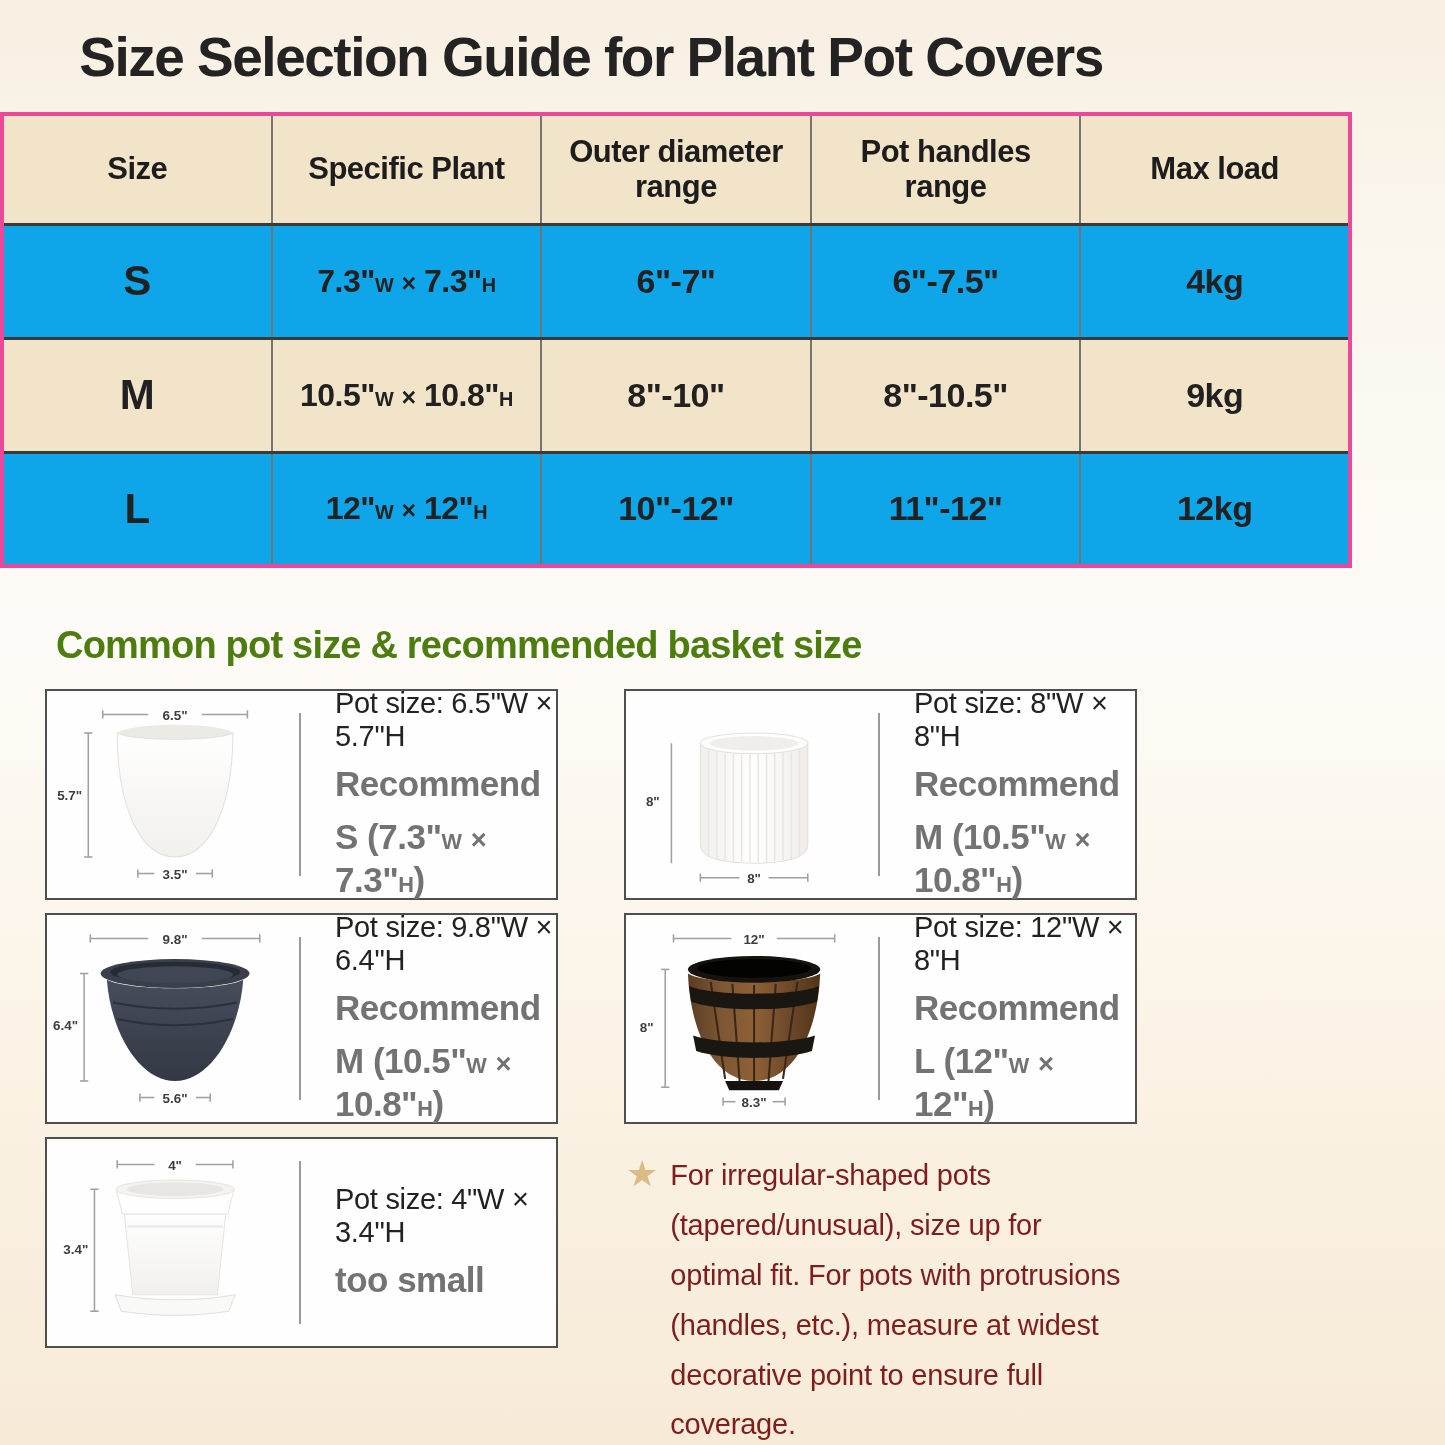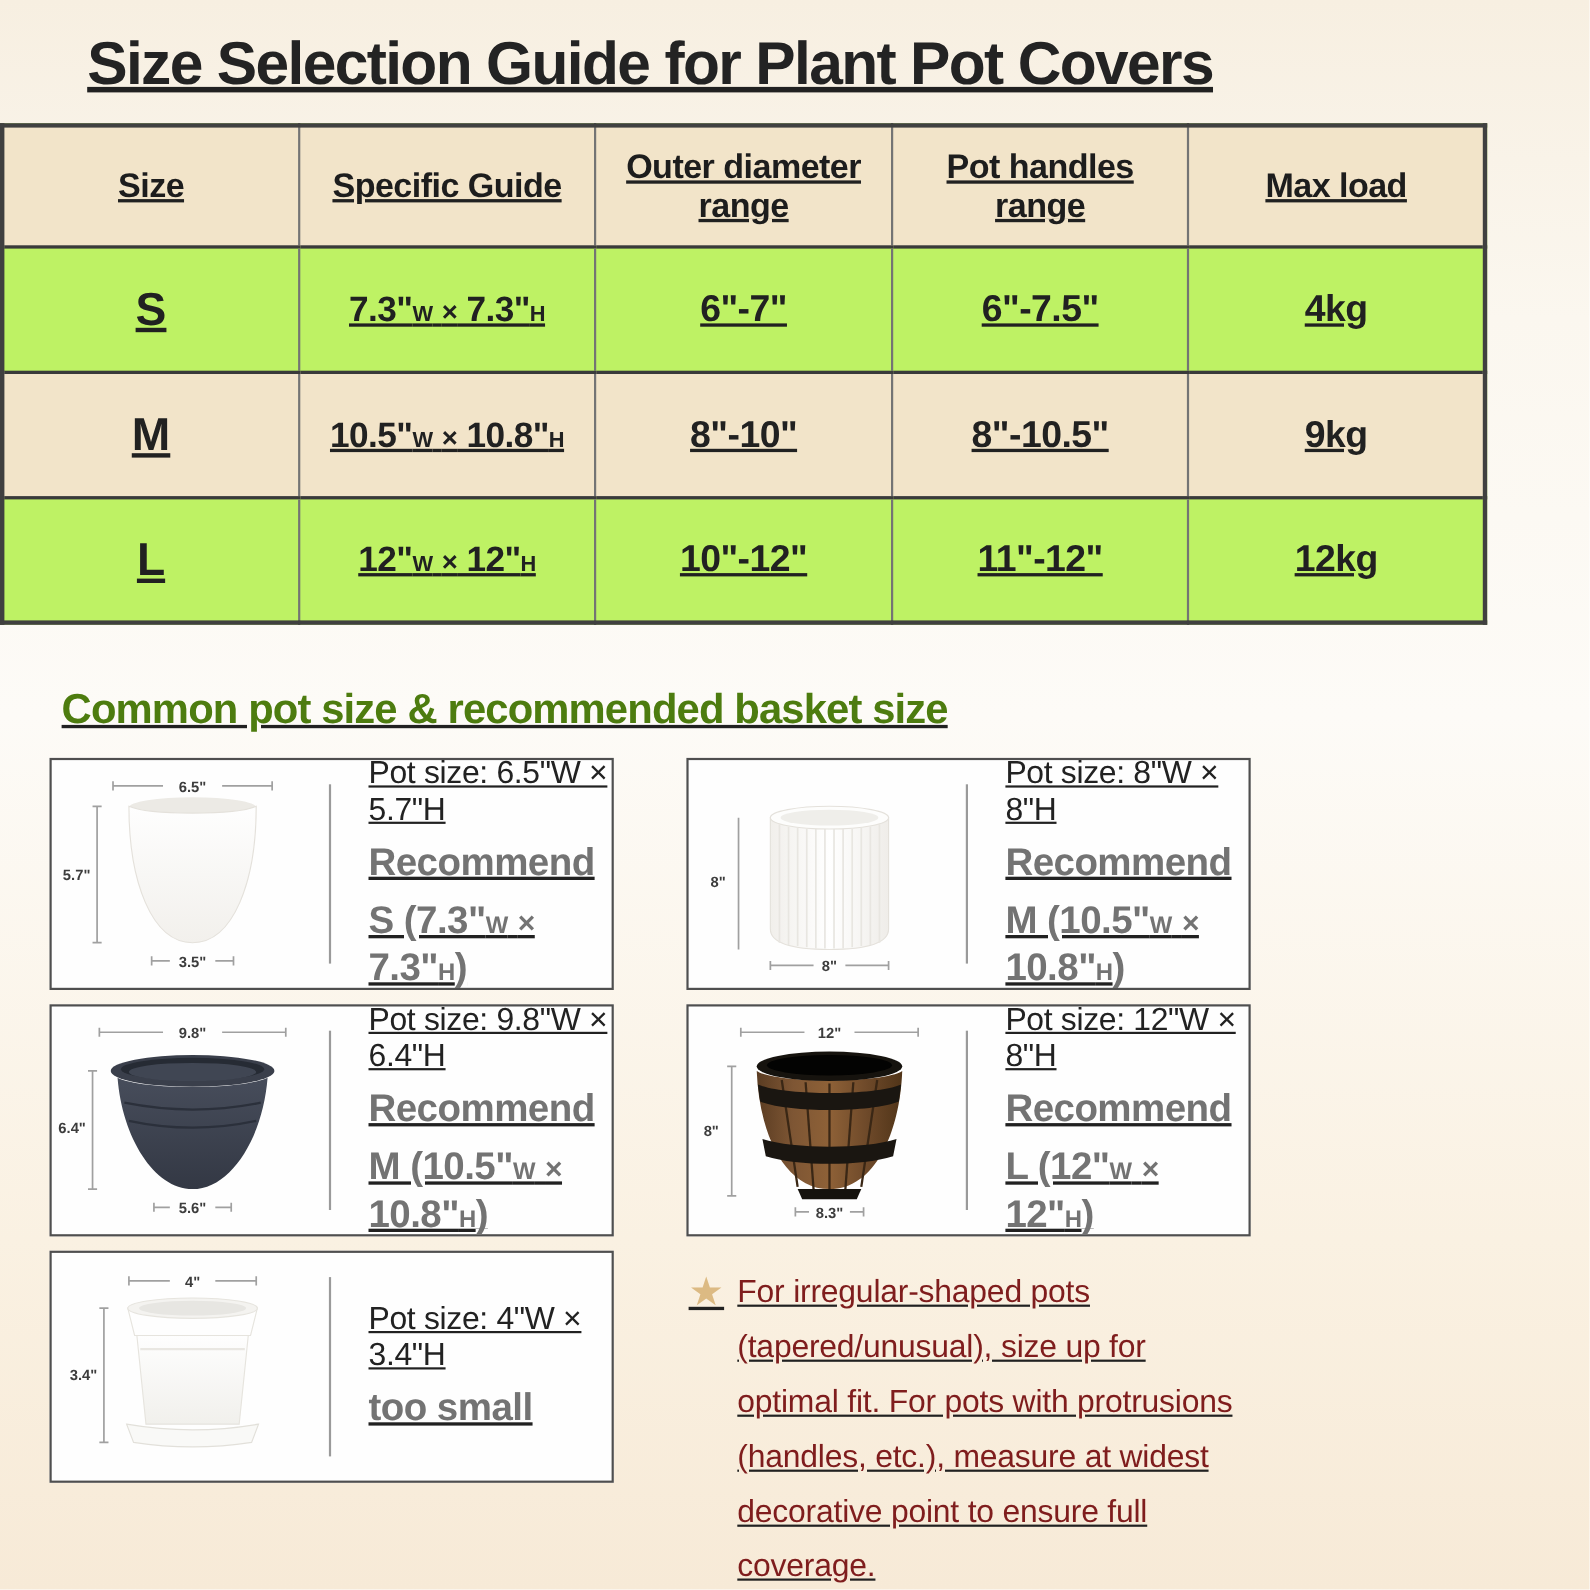--- a/index.html
+++ b/index.html
@@ -3,36 +3,36 @@
 <meta charset="utf-8">
 <style>
   * { margin:0; padding:0; box-sizing:border-box; }
   html,body { width:1445px; height:1445px; }
   body {
     font-family: "Liberation Sans", sans-serif;
     color:#212121;
     background: linear-gradient(180deg,#f7efe1 0%, #fbf7ef 20%, #fdfbf7 45%, #faf1e2 78%, #f7ead7 100%);
     overflow:hidden;
   }
-  .page { width:1182px; height:1445px; padding-top:24px;text-decoration:underline; }
+  .page { width:1182px; height:1445px; padding-top:24px; }
 
   .title {
     text-align:center; font-size:55px; font-weight:700; color:#232323;
     letter-spacing:-1.5px; line-height:1.2;
   }
   .subtitle {
     text-align:center; font-size:39px; font-weight:700; color:#1e1e1e;
     letter-spacing:-1px; margin-top:28px;
   }
 
   
   table.size-table {
     border-collapse:collapse; margin:22px auto 0; width:1352px;
-    border:4px solid #404040; table-layout:fixed;
-    background:#bef264;
+    border:4px solid #ec4899; table-layout:fixed;
+    background:#0ea5e9;
   }
   .size-table th, .size-table td {
     border-left:2px solid #747474; text-align:center; vertical-align:middle;
     padding:0 8px;
   }
   .size-table th:first-child, .size-table td:first-child { border-left:none; }
   .size-table thead tr { height:110px; background:#f2e4c9; }
   .size-table tbody tr { height:114px; }
   .size-table tbody tr td { border-top:3px solid #3a3a3a; }
   .size-table tbody tr:nth-child(2) { background:#f2e4c9; }
@@ -83,21 +83,21 @@
 <body>
 
 <div class="page">
 
   <h1 class="title">Size Selection Guide for Plant Pot Covers</h1>
 
   <table class="size-table">
     <thead>
       <tr>
         <th>Size</th>
-        <th>Specific Guide</th>
+        <th>Specific Plant</th>
         <th>Outer diameter
 range</th>
         <th>Pot handles
 range</th>
         <th>Max load</th>
       </tr>
     </thead>
     <tbody>
       <tr>
         <td class="cell-size">S</td>

